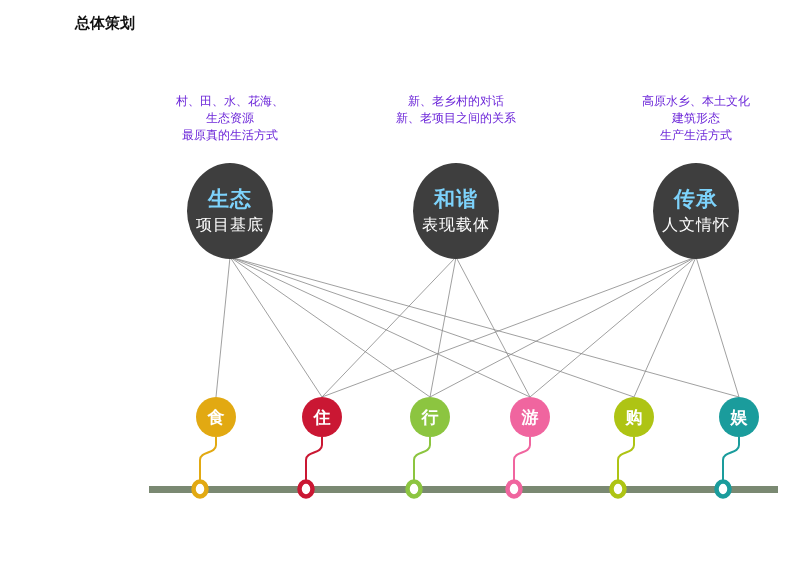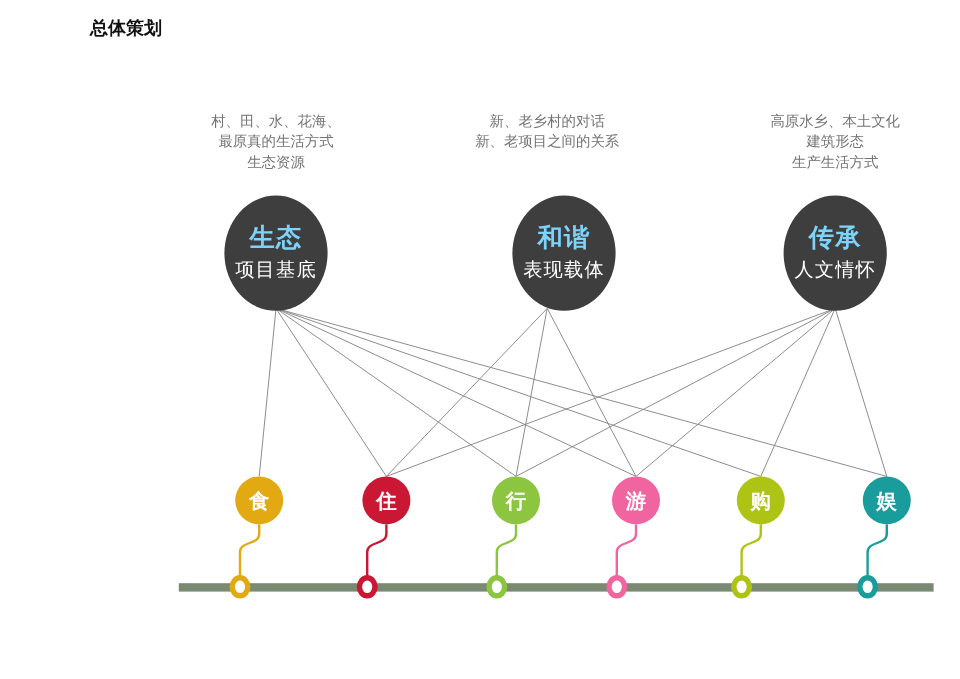--- a/index.html
+++ b/index.html
@@ -1,21 +1,21 @@
 <!DOCTYPE html>
 <html><head>
 <meta charset="utf-8">
 <style>
   html,body{margin:0;padding:0;background:#fff;}
   body{font-family:"Liberation Sans","DejaVu Sans",sans-serif;}
   .canvas{position:relative;width:800px;height:566px;background:#fff;overflow:hidden;margin-left:47px;}
   .page-title{position:absolute;left:28px;top:14px;font-size:15px;font-weight:bold;color:#111;}
   .page-subtitle{position:absolute;left:28px;top:44px;font-size:12px;color:#222;}
   .desc-block{position:absolute;top:93px;width:260px;transform:translateX(-50%);
-    text-align:center;font-size:12px;line-height:17px;color:#737373;}
+    text-align:center;font-size:12px;line-height:17px;color:#6d28d9;}
   .concept-circle{position:absolute;width:86px;height:96px;border-radius:50%;
     display:flex;flex-direction:column;align-items:center;justify-content:center;z-index:3;}
   .concept-label{font-size:21px;font-weight:bold;color:#7dd3fc;letter-spacing:1px;line-height:24px;}
   .concept-sublabel{font-size:16px;color:#ffffff;margin-top:4px;letter-spacing:1px;}
   .pillar-circle{position:absolute;width:40px;height:40px;border-radius:50%;
     display:flex;align-items:center;justify-content:center;z-index:3;}
   .pillar-label{font-size:17px;font-weight:bold;color:#fff;}
   svg.overlay{position:absolute;left:0;top:0;z-index:1;}
 </style>
 </head>
@@ -48,32 +48,32 @@
       <ellipse cx="153" cy="489" rx="6.5" ry="7.5" fill="#fff" stroke="#E2A912" stroke-width="4.5"></ellipse>
       <ellipse cx="259" cy="489" rx="6.5" ry="7.5" fill="#fff" stroke="#CA1733" stroke-width="4.5"></ellipse>
       <ellipse cx="367" cy="489" rx="6.5" ry="7.5" fill="#fff" stroke="#8CC540" stroke-width="4.5"></ellipse>
       <ellipse cx="467" cy="489" rx="6.5" ry="7.5" fill="#fff" stroke="#F0659F" stroke-width="4.5"></ellipse>
       <ellipse cx="571" cy="489" rx="6.5" ry="7.5" fill="#fff" stroke="#AEC414" stroke-width="4.5"></ellipse>
       <ellipse cx="676" cy="489" rx="6.5" ry="7.5" fill="#fff" stroke="#1A9C9C" stroke-width="4.5"></ellipse>
     </svg>
   <div id="nodes">
       <div class="desc-block" style="left: 183px;">
         <div>村、田、水、花海、</div>
+        <div>生态资源</div>
         <div>最原真的生活方式</div>
-        <div>生态资源</div>
       </div>
       <div class="concept-circle" style="left: 140px; top: 163px; background: rgb(62, 62, 62);">
         <div class="concept-label">生态</div>
         <div class="concept-sublabel">项目基底</div>
       </div>
       <div class="desc-block" style="left: 409px;">
         <div>新、老乡村的对话</div>
         <div>新、老项目之间的关系</div>
       </div>
-      <div class="concept-circle" style="left: 380px; top: 163px; background: rgb(62, 62, 62);">
+      <div class="concept-circle" style="left: 366px; top: 163px; background: rgb(62, 62, 62);">
         <div class="concept-label">和谐</div>
         <div class="concept-sublabel">表现载体</div>
       </div>
       <div class="desc-block" style="left: 649px;">
         <div>高原水乡、本土文化</div>
         <div>建筑形态</div>
         <div>生产生活方式</div>
       </div>
       <div class="concept-circle" style="left: 606px; top: 163px; background: rgb(62, 62, 62);">
         <div class="concept-label">传承</div>

